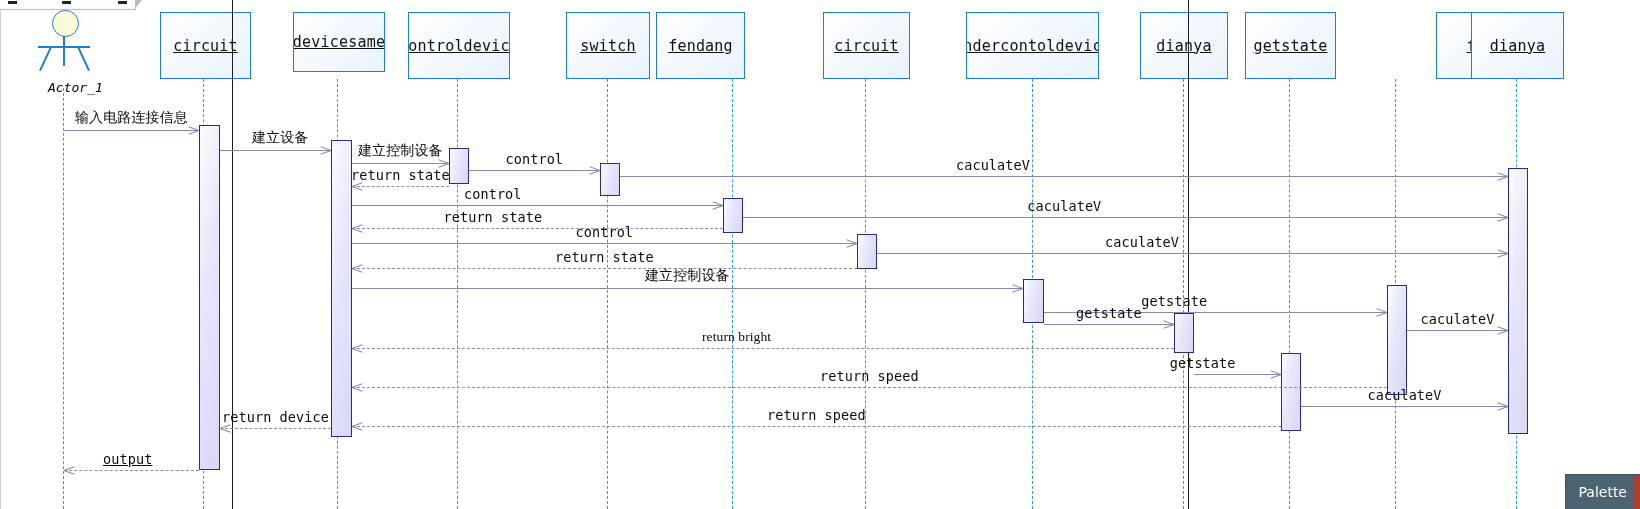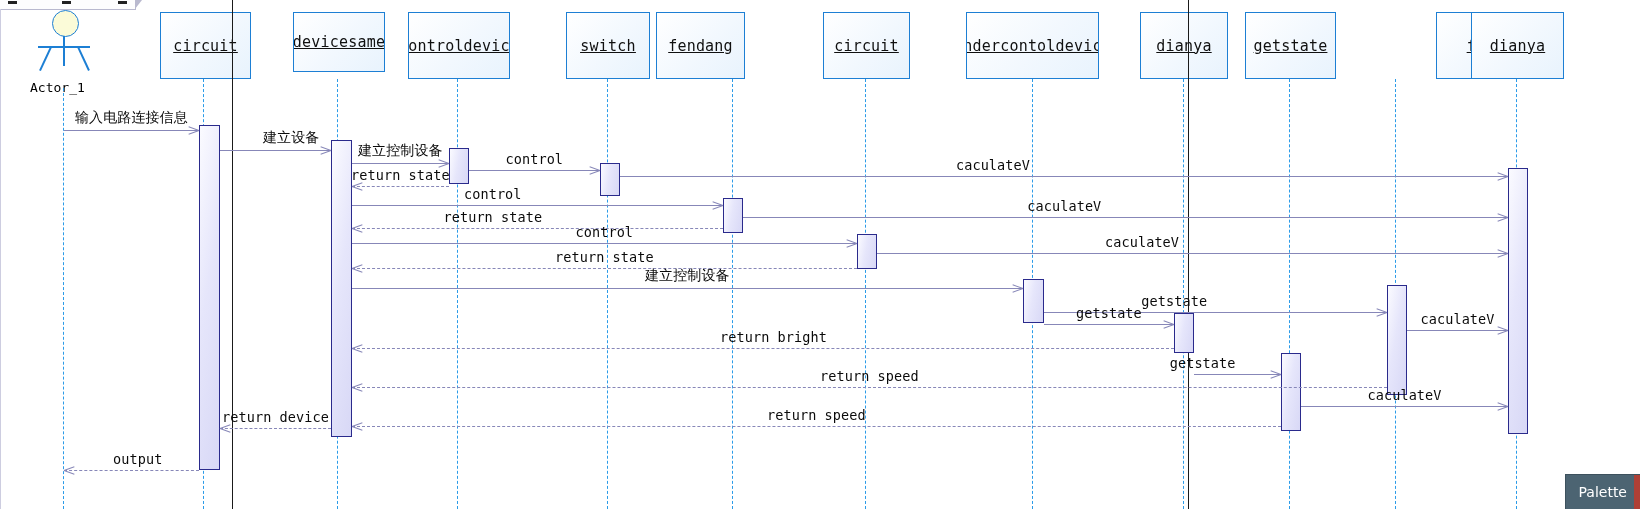--- a/index.html
+++ b/index.html
@@ -108,21 +108,21 @@
     <div class="toolbar-dash" style="left:62px;"></div>
     <div class="toolbar-dash" style="left:118px;"></div>
   </div>
   <div class="frame-left"></div>
 
   <div class="actor-head" style="left:52px;top:10px;"></div>
   <div class="actor-line" style="left:38px;top:46px;width:52px;height:1.6px;"></div>
   <div class="actor-line" style="left:63px;top:36px;width:1.6px;height:30px;"></div>
   <div class="actor-line" style="left:50px;top:47px;width:1.6px;height:26px;transform:rotate(25deg);transform-origin:top center;"></div>
   <div class="actor-line" style="left:77px;top:47px;width:1.6px;height:26px;transform:rotate(-25deg);transform-origin:top center;"></div>
-  <div class="actor-name" style="left:30px;top:80px;">Actor_1</div>
+  <div class="actor-name" style="left:48px;top:80px;font-style:italic;">Actor_1</div>
 
   <div id="heads">
       <div class="head" style="left: 160px; top: 12px; width: 91px; height: 67px;">
         <span>circuit</span>
       </div>
       <div class="head" style="left: 293px; top: 12px; width: 92px; height: 60px;">
         <span>devicesame</span>
       </div>
       <div class="head" style="left: 408px; top: 12px; width: 102px; height: 67px;">
         <span>controldevice</span>
@@ -185,21 +185,21 @@
     </div>
   <div id="messages">
       <div class="msg call" style="left: 64px; top: 130px; width: 135px;">
         <div class="line"></div>
         <div class="arw r" style="left: 124px;"></div>
         <span class="lbl cjk" style="left: 11px; text-align: right;">输入电路连接信息</span>
       </div>
       <div class="msg call" style="left: 220px; top: 150px; width: 111px;">
         <div class="line"></div>
         <div class="arw r" style="left: 100px;"></div>
-        <span class="lbl cjk" style="left: 43px;">建立设备</span>
+        <span class="lbl cjk" style="left: 32px;">建立设备</span>
       </div>
       <div class="msg call" style="left: 352px; top: 163px; width: 97px;">
         <div class="line"></div>
         <div class="arw r" style="left: 86px;"></div>
         <span class="lbl cjk" style="left: 6px;">建立控制设备</span>
       </div>
       <div class="msg call" style="left: 469px; top: 170px; width: 131px;">
         <div class="line"></div>
         <div class="arw r" style="left: 120px;"></div>
         <span class="lbl" style="left: 36.5px;">control</span>
@@ -260,21 +260,21 @@
         <span class="lbl" style="left: 32px;">getstate</span>
       </div>
       <div class="msg call" style="left: 1407px; top: 330px; width: 101px;">
         <div class="line"></div>
         <div class="arw r" style="left: 90px;"></div>
         <span class="lbl" style="left: 13.5px;">caculateV</span>
       </div>
       <div class="msg ret" style="left: 352px; top: 348px; width: 822px;">
         <div class="line"></div>
         <div class="arw l" style="left: 0px;"></div>
-        <span class="lbl" style="left: 368px;">return bright</span>
+        <span class="lbl" style="left: 350px; font-family: Liberation Serif, serif;">return bright</span>
       </div>
       <div class="msg call" style="left: 1194px; top: 374px; width: 87px;">
         <div class="line"></div>
         <div class="arw r" style="left: 76px;"></div>
         <span class="lbl" style="left: -24.3px;">getstate</span>
       </div>
       <div class="msg ret" style="left: 352px; top: 387px; width: 1035px;">
         <div class="line"></div>
         <div class="arw l" style="left: 0px;"></div>
         <span class="lbl" style="left: 468px;">return speed</span>
@@ -290,21 +290,21 @@
         <span class="lbl" style="left: 415px;">return speed</span>
       </div>
       <div class="msg ret" style="left: 220px; top: 428px; width: 111px;">
         <div class="line"></div>
         <div class="arw l" style="left: 0px;"></div>
         <span class="lbl" style="left: 2px;">return device</span>
       </div>
       <div class="msg ret" style="left: 64px; top: 470px; width: 135px;">
         <div class="line"></div>
         <div class="arw l" style="left: 0px;"></div>
-        <span class="lbl" style="left: 49px;">output</span>
+        <span class="lbl" style="left: 39px; text-decoration: underline;">output</span>
       </div>
     </div>
 
   <div class="palette">
     <span>Palette</span>
   </div>
   <div class="scroll-edge"></div>
 </div>
 
 </body></html>

